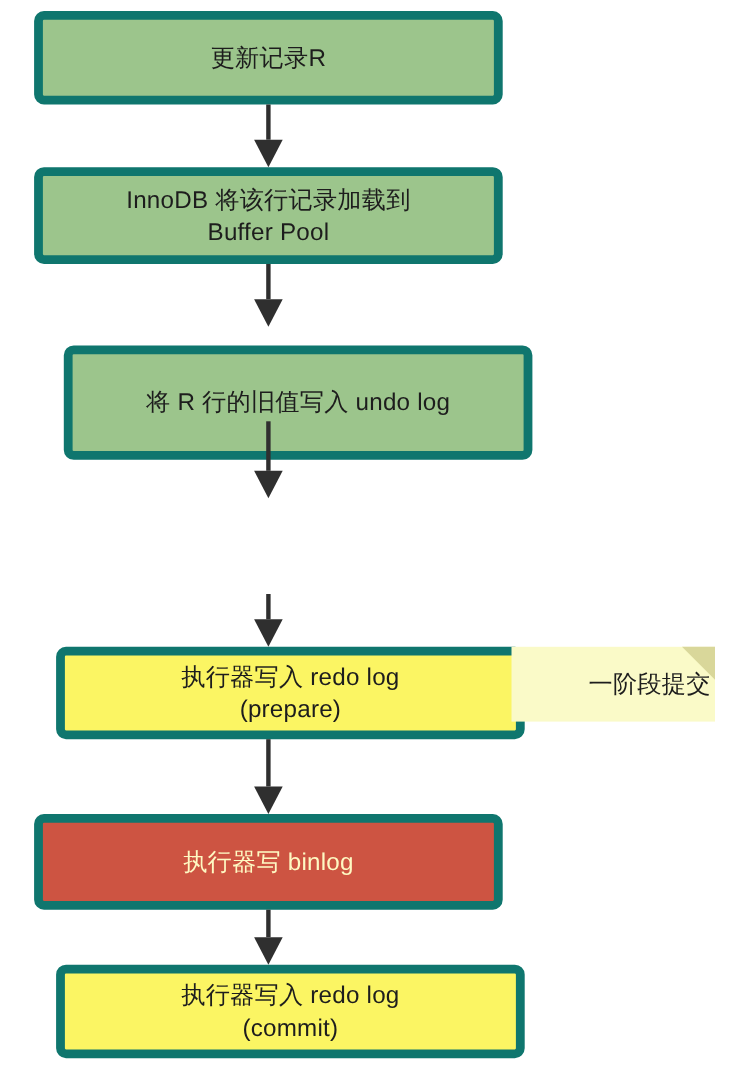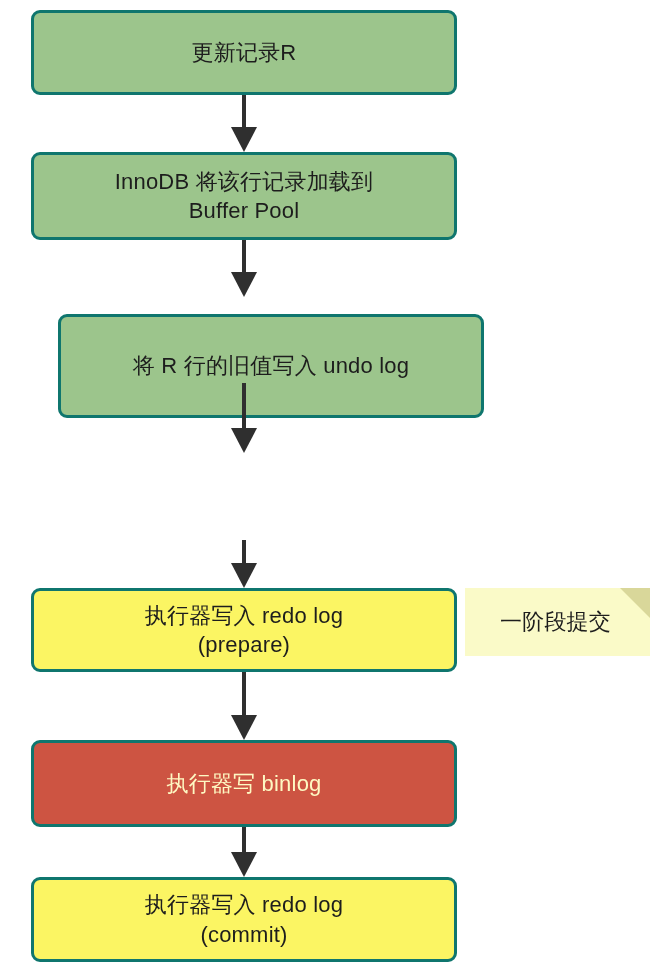--- a/index.html
+++ b/index.html
@@ -5,55 +5,55 @@
   html,body{margin:0;padding:0;background:#ffffff;}
   body{
     width:666px;height:974px;position:relative;overflow:hidden;
     font-family:"Liberation Sans","DejaVu Sans",sans-serif;
   }
   #canvas{position:absolute;left:0;top:0;width:666px;height:974px;}
 
   .node{
     position:absolute;
     box-sizing:border-box;
-    border:3px solid #0f766e;
+    border:8px solid #0f766e;
     border-radius:9px;
     display:flex;
     align-items:center;
     justify-content:center;
     text-align:center;
     line-height:1.32;
     font-size:22px;
     color:#1d1d1d;
     white-space:pre-line;
     letter-spacing:0.2px;
   }
   .node.green{background:#9cc58c;}
-  .node.yellow{background:#fbf563;}
+  .node.yellow{background:#fbf563;margin-left:20px;}
   .node.red{background:#cd5442;color:#fef9c3;}
 
   .arrow{position:absolute;width:26px;}
   .arrow .stem{
     position:absolute;left:11px;top:0;width:4px;
     background:#2f2f2f;
   }
   .arrow .head{
     position:absolute;left:0;bottom:0;
     width:0;height:0;
     border-left:13px solid transparent;
     border-right:13px solid transparent;
     border-top:25px solid #2f2f2f;
   }
 
   .note{
     position:absolute;
     background:#fafac8;
     display:flex;
     align-items:center;
-    justify-content:center;
+    justify-content:flex-end;
     font-size:22px;
     color:#1d1d1d;
     letter-spacing:0.2px;
   }
   .note .fold{
     position:absolute;right:0;top:0;
     width:0;height:0;
     border-left:30px solid transparent;
     border-top:30px solid #d9d79a;
   }

